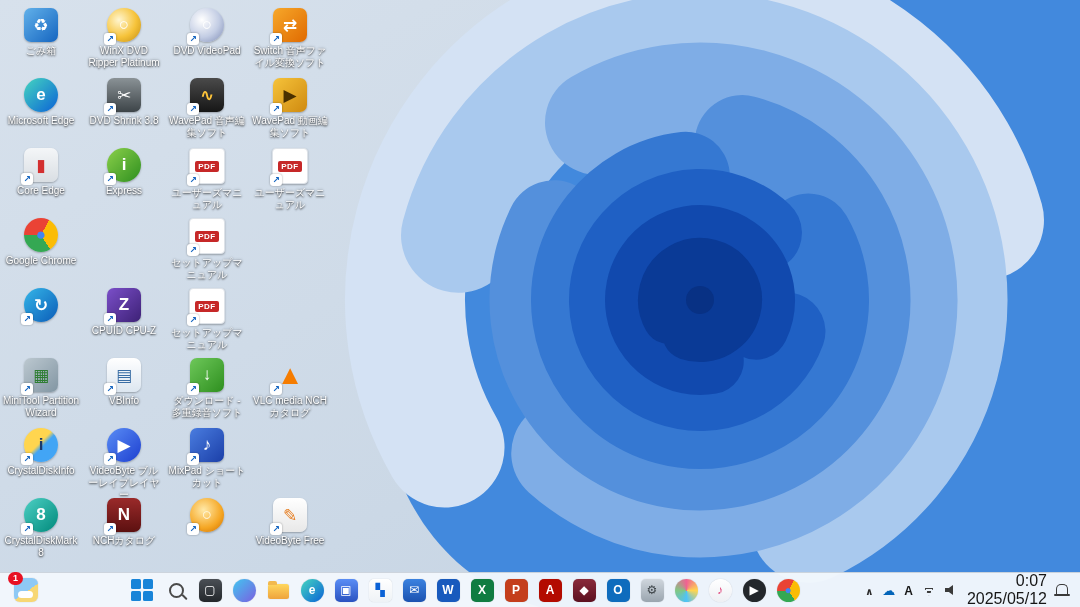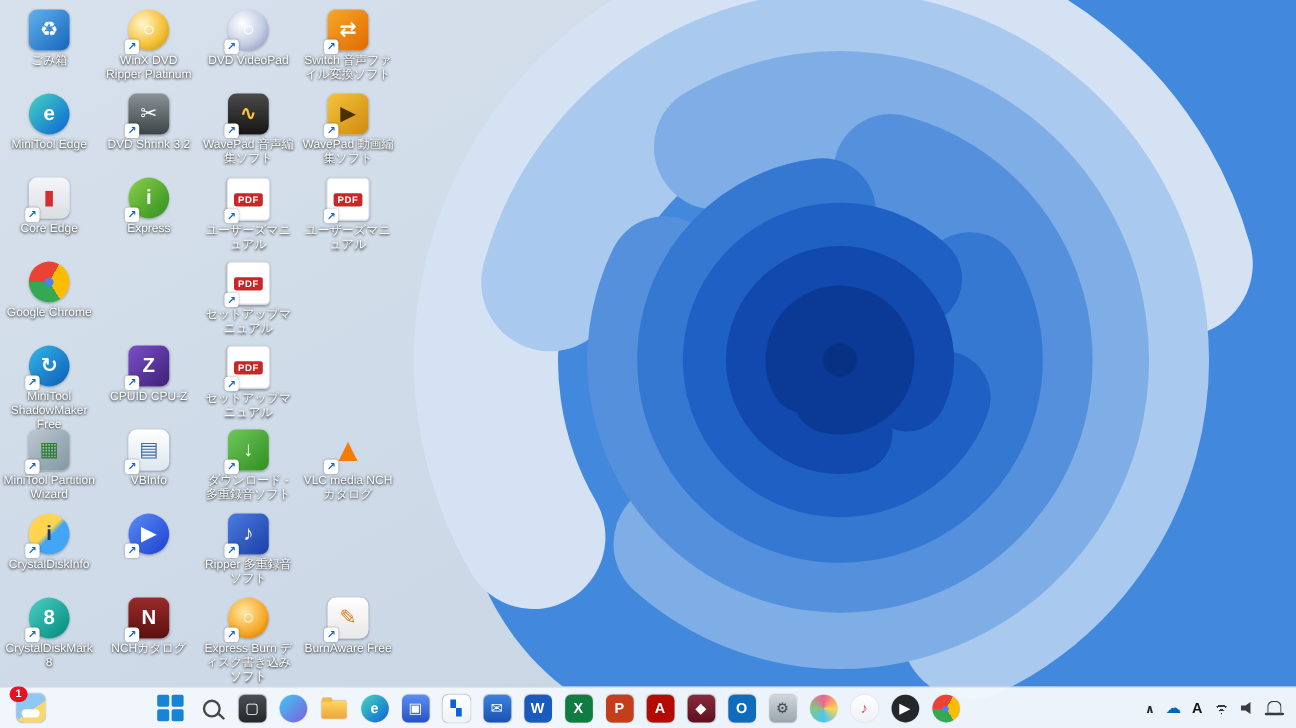--- a/index.html
+++ b/index.html
@@ -109,68 +109,68 @@
     </g>
   </svg>
 
   <div class="icons">
       <div class="dicon" title="ごみ箱" style="left: 2px; top: 8px;">
         <div class="glyph box" style="background: linear-gradient(135deg, rgb(98, 177, 234), rgb(21, 101, 192)); color: rgb(255, 255, 255);">♻</div>
         <div class="lbl">ごみ箱</div>
       </div>
       <div class="dicon" title="Microsoft Edge" style="left: 2px; top: 78px;">
         <div class="glyph round" style="background: linear-gradient(135deg, rgb(69, 214, 192), rgb(11, 98, 214)); color: rgb(255, 255, 255);">e</div>
-        <div class="lbl">MiniTool Edge</div>
+        <div class="lbl">Microsoft Edge</div>
       </div>
       <div class="dicon" title="Core Temp" style="left: 2px; top: 148px;">
         <div class="glyph box" style="background: linear-gradient(rgb(244, 246, 248), rgb(217, 222, 227)); color: rgb(211, 47, 47);">▮<span class="sc">↗</span></div>
         <div class="lbl">Core Edge</div>
       </div>
       <div class="dicon" title="Google Chrome" style="left: 2px; top: 218px;">
         <div class="glyph round" style="background: conic-gradient(from -90deg, rgb(234, 67, 53) 0deg, rgb(234, 67, 53) 33%, rgb(251, 188, 5) 0deg, rgb(251, 188, 5) 66%, rgb(52, 168, 83) 0deg, rgb(52, 168, 83) 100%); color: rgb(66, 133, 244);">●</div>
         <div class="lbl">Google Chrome</div>
       </div>
       <div class="dicon" title="MiniTool ShadowMaker Free" style="left: 2px; top: 288px;">
         <div class="glyph round" style="background: linear-gradient(135deg, rgb(53, 182, 232), rgb(11, 92, 184)); color: rgb(255, 255, 255);">↻<span class="sc">↗</span></div>
-        <div class="lbl">MiniTool ShadowMaker Free</div>
       </div>
       <div class="dicon" title="MiniTool Partition Wizard" style="left: 2px; top: 358px;">
         <div class="glyph box" style="background: linear-gradient(135deg, rgb(188, 200, 208), rgb(130, 150, 163)); color: rgb(46, 125, 50);">▦<span class="sc">↗</span></div>
         <div class="lbl">MiniTool Partition Wizard</div>
       </div>
       <div class="dicon" title="CrystalDiskInfo" style="left: 2px; top: 428px;">
         <div class="glyph round" style="background: linear-gradient(135deg, rgb(255, 213, 79) 0px, rgb(255, 213, 79) 45%, rgb(66, 165, 245) 55%, rgb(66, 165, 245) 100%); color: rgb(26, 58, 107);">i<span class="sc">↗</span></div>
         <div class="lbl">CrystalDiskInfo</div>
       </div>
       <div class="dicon" title="CrystalDiskMark 8" style="left: 2px; top: 498px;">
         <div class="glyph round" style="background: linear-gradient(135deg, rgb(77, 208, 196), rgb(0, 137, 123)); color: rgb(255, 255, 255);">8<span class="sc">↗</span></div>
         <div class="lbl">CrystalDiskMark 8</div>
       </div>
       <div class="dicon" title="WinX DVD Ripper Platinum" style="left: 85px; top: 8px;">
         <div class="glyph round" style="background: radial-gradient(circle at 35% 35%, rgb(255, 246, 208), rgb(246, 195, 58) 55%, rgb(192, 138, 16)); color: rgb(255, 255, 255);">○<span class="sc">↗</span></div>
         <div class="lbl">WinX DVD Ripper Platinum</div>
       </div>
       <div class="dicon" title="DVD Shrink 3.2" style="left: 85px; top: 78px;">
         <div class="glyph box" style="background: linear-gradient(rgb(138, 146, 150), rgb(61, 68, 72)); color: rgb(255, 255, 255);">✂<span class="sc">↗</span></div>
-        <div class="lbl">DVD Shrink 3.2</div>
+        <div class="lbl">DVD Shrink 3.8</div>
       </div>
       <div class="dicon" title="InfoTool" style="left: 85px; top: 148px;">
         <div class="glyph round" style="background: linear-gradient(135deg, rgb(139, 208, 74), rgb(46, 143, 31)); color: rgb(255, 255, 255);">i<span class="sc">↗</span></div>
         <div class="lbl">Express</div>
       </div>
       <div class="dicon" title="CPUID CPU-Z" style="left: 85px; top: 288px;">
         <div class="glyph box" style="background: linear-gradient(135deg, rgb(123, 79, 201), rgb(61, 33, 118)); color: rgb(255, 255, 255);">Z<span class="sc">↗</span></div>
         <div class="lbl">CPUID CPU-Z</div>
       </div>
       <div class="dicon" title="VBInfo" style="left: 85px; top: 358px;">
         <div class="glyph box" style="background: linear-gradient(rgb(255, 255, 255), rgb(220, 230, 240)); color: rgb(58, 110, 165);">▤<span class="sc">↗</span></div>
         <div class="lbl">VBInfo</div>
       </div>
       <div class="dicon" title="VideoByte ブルーレイプレイヤー" style="left: 85px; top: 428px;">
         <div class="glyph round" style="background: linear-gradient(135deg, rgb(90, 141, 245), rgb(29, 63, 208)); color: rgb(255, 255, 255);">▶<span class="sc">↗</span></div>
+        <div class="lbl">VideoByte ブルーレイプレイヤー</div>
       </div>
       <div class="dicon" title="NCHカタログ" style="left: 85px; top: 498px;">
         <div class="glyph box" style="background: linear-gradient(rgb(154, 42, 42), rgb(92, 16, 16)); color: rgb(255, 255, 255);">N<span class="sc">↗</span></div>
         <div class="lbl">NCHカタログ</div>
       </div>
       <div class="dicon" title="DVD Decrypter" style="left: 168px; top: 8px;">
         <div class="glyph round" style="background: radial-gradient(circle at 35% 35%, rgb(255, 255, 255), rgb(195, 205, 228) 55%, rgb(124, 138, 180)); color: rgb(255, 255, 255);">○<span class="sc">↗</span></div>
         <div class="lbl">DVD VideoPad</div>
       </div>
       <div class="dicon" title="WavePad 音声編集ソフト" style="left: 168px; top: 78px;">
@@ -197,25 +197,24 @@
           <span class="sc">↗</span>
         </div>
         <div class="lbl">セットアップマニュアル</div>
       </div>
       <div class="dicon" title="ダウンロード - ショートカット" style="left: 168px; top: 358px;">
         <div class="glyph box" style="background: linear-gradient(135deg, rgb(110, 200, 90), rgb(46, 143, 31)); color: rgb(255, 255, 255);">↓<span class="sc">↗</span></div>
         <div class="lbl">ダウンロード - 多重録音ソフト</div>
       </div>
       <div class="dicon" title="MixPad 多重録音ソフト" style="left: 168px; top: 428px;">
         <div class="glyph box" style="background: linear-gradient(135deg, rgb(74, 125, 224), rgb(27, 63, 168)); color: rgb(255, 255, 255);">♪<span class="sc">↗</span></div>
-        <div class="lbl">Ripper 多重録音ソフト</div>
+        <div class="lbl">MixPad ショートカット</div>
       </div>
       <div class="dicon" title="Express Burn ディスク書き込みソフト" style="left: 168px; top: 498px;">
         <div class="glyph round" style="background: radial-gradient(circle at 40% 35%, rgb(255, 233, 168), rgb(245, 166, 35) 60%, rgb(201, 106, 0)); color: rgb(255, 248, 224);">○<span class="sc">↗</span></div>
-        <div class="lbl">Express Burn ディスク書き込みソフト</div>
       </div>
       <div class="dicon" title="Switch 音声ファイル変換ソフト" style="left: 251px; top: 8px;">
         <div class="glyph box" style="background: linear-gradient(135deg, rgb(247, 168, 42), rgb(224, 106, 0)); color: rgb(255, 255, 255);">⇄<span class="sc">↗</span></div>
         <div class="lbl">Switch 音声ファイル変換ソフト</div>
       </div>
       <div class="dicon" title="VideoPad 動画編集ソフト" style="left: 251px; top: 78px;">
         <div class="glyph box" style="background: linear-gradient(135deg, rgb(246, 195, 58), rgb(207, 138, 16)); color: rgb(74, 48, 0);">▶<span class="sc">↗</span></div>
         <div class="lbl">WavePad 動画編集ソフト</div>
       </div>
       <div class="dicon" title="ユーザーズマニュアル" style="left: 251px; top: 148px;">
@@ -224,21 +223,21 @@
           <span class="sc">↗</span>
         </div>
         <div class="lbl">ユーザーズマニュアル</div>
       </div>
       <div class="dicon" title="VLC media DVDプレイヤー" style="left: 251px; top: 358px;">
         <div class="glyph plain" style="color: rgb(245, 124, 0);">▲<span class="sc">↗</span></div>
         <div class="lbl">VLC media NCHカタログ</div>
       </div>
       <div class="dicon" title="BurnAware Free" style="left: 251px; top: 498px;">
         <div class="glyph box" style="background: linear-gradient(rgb(255, 255, 255), rgb(232, 232, 232)); color: rgb(230, 126, 34);">✎<span class="sc">↗</span></div>
-        <div class="lbl">BurnAware Free</div>
+        <div class="lbl">VideoByte Free</div>
       </div>
     </div>
 
   <div class="taskbar">
 
     <button class="widget-btn">
       <span class="widget-ico"></span>
       <span class="badge">1</span>
     </button>
 
@@ -319,20 +318,24 @@
       </button>
       <button>
         <span class="ime">A</span>
       </button>
       <button>
         <span class="wifi"></span>
       </button>
       <button>
         <span class="spk"></span>
       </button>
+      <button class="clockbtn">
+        <span>0:07</span>
+        <span>2025/05/12</span>
+      </button>
       <button>
         <span class="bellico"></span>
       </button>
     </div>
 
     <button class="show-desktop"></button>
   </div>
 </div>
 
 </body></html>

